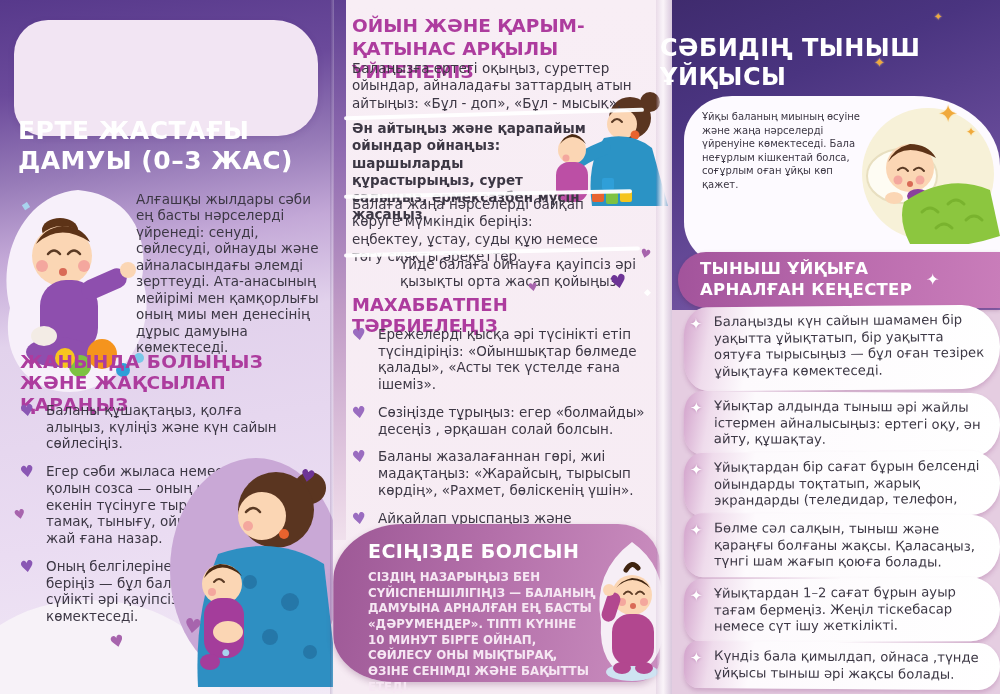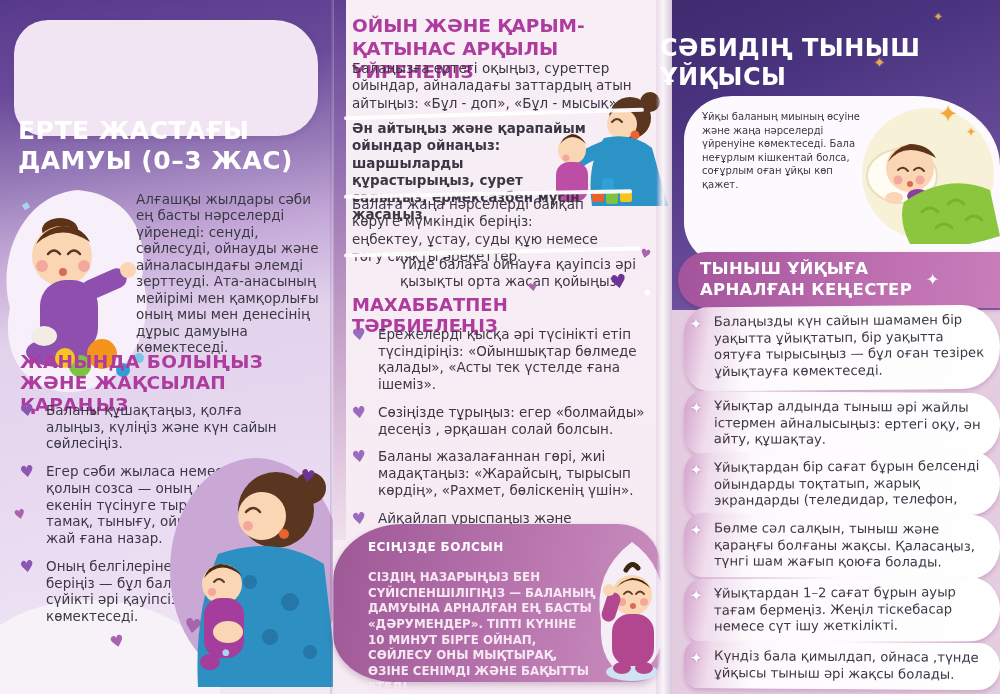--- a/index.html
+++ b/index.html
@@ -40,21 +40,21 @@
   .sq1{left:344px;top:112px;width:300px;transform:rotate(-1.6deg);}
   .sq2{left:344px;top:192px;width:288px;transform:rotate(-1.1deg);}
   .sq3{left:344px;top:250px;width:296px;transform:rotate(-1.4deg);}
   .mid-illu{left:534px;top:86px;width:136px;height:120px;}
   .mid-h2{left:352px;top:294px;width:300px;font-size:18px;}
   .mid-bullets{left:352px;top:326px;width:300px;}
   .mid-bullets .bi .hrt{color:#9a6cc0;}
   .remember-blob{left:333px;top:524px;width:327px;height:158px;
     background:linear-gradient(100deg,#9d5896 0%,#b36fa9 45%,#cb8fc0 100%);
     border-radius:70px 42px 24px 60px / 58px 40px 24px 48px;box-shadow:0 3px 6px rgba(100,40,90,.25);}
-  .rem-title{left:368px;top:540px;width:240px;font-size:12px;letter-spacing:.4px;}
+  .rem-title{left:368px;top:540px;width:240px;font-size:19px;letter-spacing:.4px;}
   .rem-text{left:368px;top:570px;width:228px;font-size:11.8px;line-height:1.33;color:#f6e7f3;font-weight:bold;}
   .rem-baby{left:592px;top:540px;width:78px;height:145px;}
 
   
   .fold-left{left:330px;top:0;width:4px;height:694px;background:linear-gradient(90deg,rgba(70,40,100,.18),rgba(255,255,255,.25));}
   .gutter{left:656px;top:0;width:16px;height:694px;
     background:linear-gradient(90deg,rgba(110,60,130,.10),#faf4f9 45%,rgba(110,60,130,.22) 100%);}
 
   
   .panel-right{left:672px;top:0;width:328px;height:694px;background:#e5cde1;}

